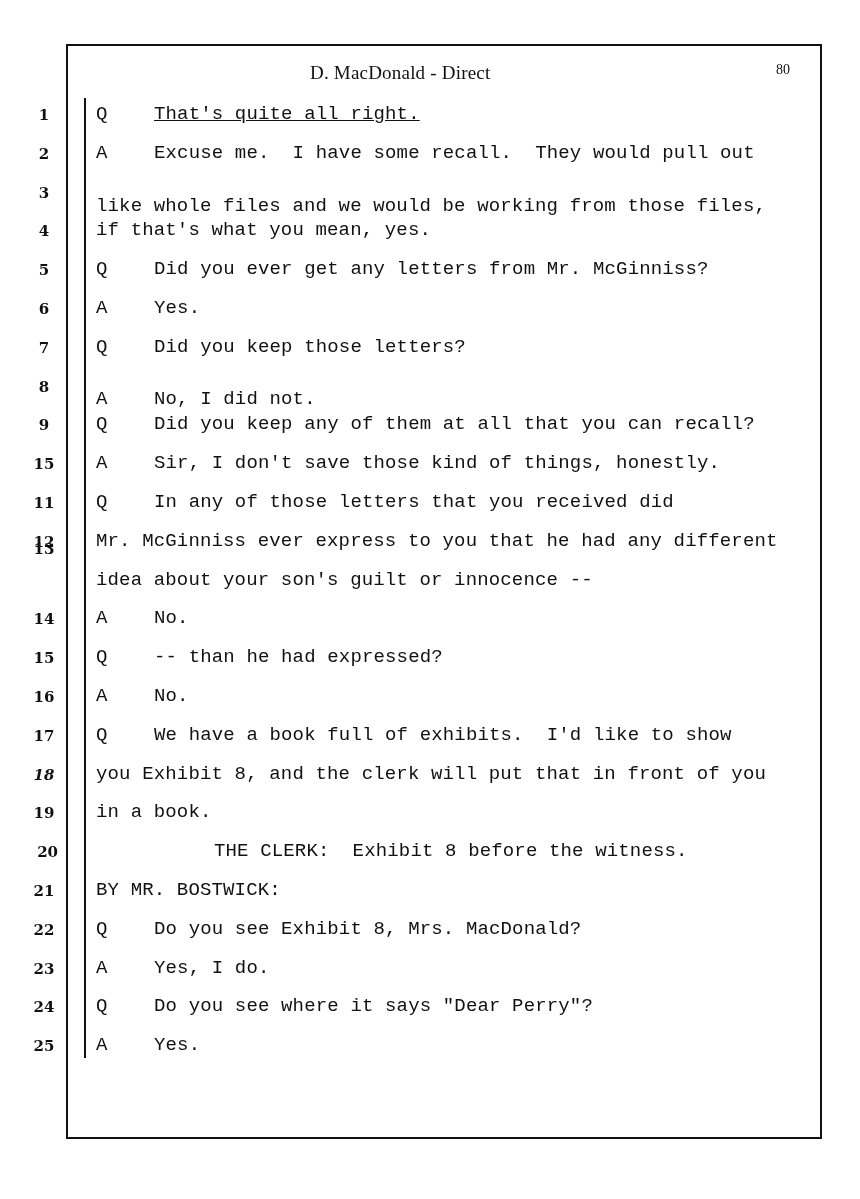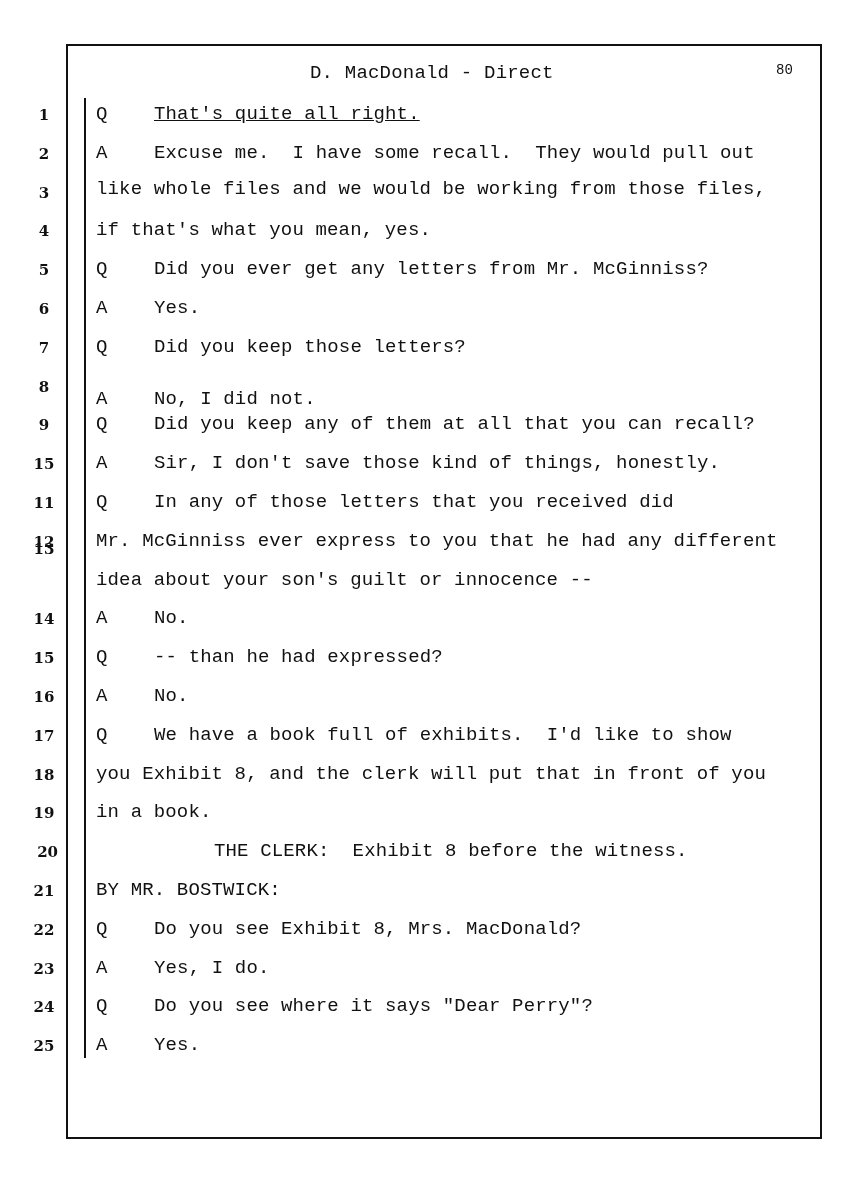--- a/index.html
+++ b/index.html
@@ -1,21 +1,21 @@
 <!DOCTYPE html>
 <html><head>
 <meta charset="utf-8">
 <style>
   html, body { margin:0; padding:0; background:#ffffff; }
   body { width:860px; height:1199px; position:relative; overflow:hidden;
          font-family:"Liberation Mono","DejaVu Sans Mono",monospace; color:#111; }
   .frame { position:absolute; left:66px; top:44px; width:756px; height:1095px;
            border:2px solid #111; box-sizing:border-box; }
   .margin-line { position:absolute; left:84px; top:98px; width:2px; height:960px; background:#111; }
-  .header { position:absolute; top:62px; left:0; width:736px; height:24px; }
+  .header { position:absolute; top:62px; left:0; width:736px; height:24px;font-family:Liberation Serif, serif; }
   .header-title { position:absolute; left:310px; top:0; font-size:19px; letter-spacing:0.2px; }
   .page-num { position:absolute; left:776px; top:0; font-size:14px; }
   .line-num { position:absolute; left:30px; width:28px; text-align:center; font-weight:bold;
               font-family:"DejaVu Serif","Liberation Serif",serif; font-size:15px; }
   .line { position:absolute; left:96px; font-size:19px; white-space:pre; letter-spacing:0.15px; }
   .spk { display:inline-block; width:58px; }
   .indent-center { padding-left:118px; }
 </style>
 </head>
 <body>
@@ -27,21 +27,21 @@
   <span class="header-title">D. MacDonald - Direct</span>
   <span class="page-num">80</span>
 </div>
 
 <div id="transcript">
     <span class="line-num" style="top: 106px;">1</span>
     <div class="line" style="top: 103px; text-decoration: underline;"><span class="spk">Q</span><span>That's quite all right.</span></div>
     <span class="line-num" style="top: 145px;">2</span>
     <div class="line" style="top: 142px;"><span class="spk">A</span><span>Excuse me.  I have some recall.  They would pull out</span></div>
     <span class="line-num" style="top: 184px;">3</span>
-    <div class="line" style="top: 178px;"><span>like whole files and we would be working from those files,</span></div>
+    <div class="line" style="top: 195px;"><span>like whole files and we would be working from those files,</span></div>
     <span class="line-num" style="top: 222px;">4</span>
     <div class="line" style="top: 219px;"><span>if that's what you mean, yes.</span></div>
     <span class="line-num" style="top: 261px;">5</span>
     <div class="line" style="top: 258px;"><span class="spk">Q</span><span>Did you ever get any letters from Mr. McGinniss?</span></div>
     <span class="line-num" style="top: 300px;">6</span>
     <div class="line" style="top: 297px;"><span class="spk">A</span><span>Yes.</span></div>
     <span class="line-num" style="top: 339px;">7</span>
     <div class="line" style="top: 336px;"><span class="spk">Q</span><span>Did you keep those letters?</span></div>
     <span class="line-num" style="top: 378px;">8</span>
     <div class="line" style="top: 380px; margin-top: 8px;"><span class="spk">A</span><span>No, I did not.</span></div>
@@ -56,21 +56,21 @@
     <span class="line-num" style="top: 540px;">13</span>
     <div class="line" style="top: 569px;"><span>idea about your son's guilt or innocence --</span></div>
     <span class="line-num" style="top: 610px;">14</span>
     <div class="line" style="top: 607px;"><span class="spk">A</span><span>No.</span></div>
     <span class="line-num" style="top: 649px;">15</span>
     <div class="line" style="top: 646px;"><span class="spk">Q</span><span>-- than he had expressed?</span></div>
     <span class="line-num" style="top: 688px;">16</span>
     <div class="line" style="top: 685px;"><span class="spk">A</span><span>No.</span></div>
     <span class="line-num" style="top: 727px;">17</span>
     <div class="line" style="top: 724px;"><span class="spk">Q</span><span>We have a book full of exhibits.  I'd like to show</span></div>
-    <span class="line-num" style="top: 766px;">18</span>
+    <span class="line-num" style="top: 766px; font-style: italic;">18</span>
     <div class="line" style="top: 763px;"><span>you Exhibit 8, and the clerk will put that in front of you</span></div>
     <span class="line-num" style="top: 804px;">19</span>
     <div class="line" style="top: 801px;"><span>in a book.</span></div>
     <span class="line-num" style="top: 843px; text-align: right;">20</span>
     <div class="line indent-center" style="top: 840px;"><span>THE CLERK:  Exhibit 8 before the witness.</span></div>
     <span class="line-num" style="top: 882px;">21</span>
     <div class="line" style="top: 879px;"><span>BY MR. BOSTWICK:</span></div>
     <span class="line-num" style="top: 921px;">22</span>
     <div class="line" style="top: 918px;"><span class="spk">Q</span><span>Do you see Exhibit 8, Mrs. MacDonald?</span></div>
     <span class="line-num" style="top: 960px;">23</span>

